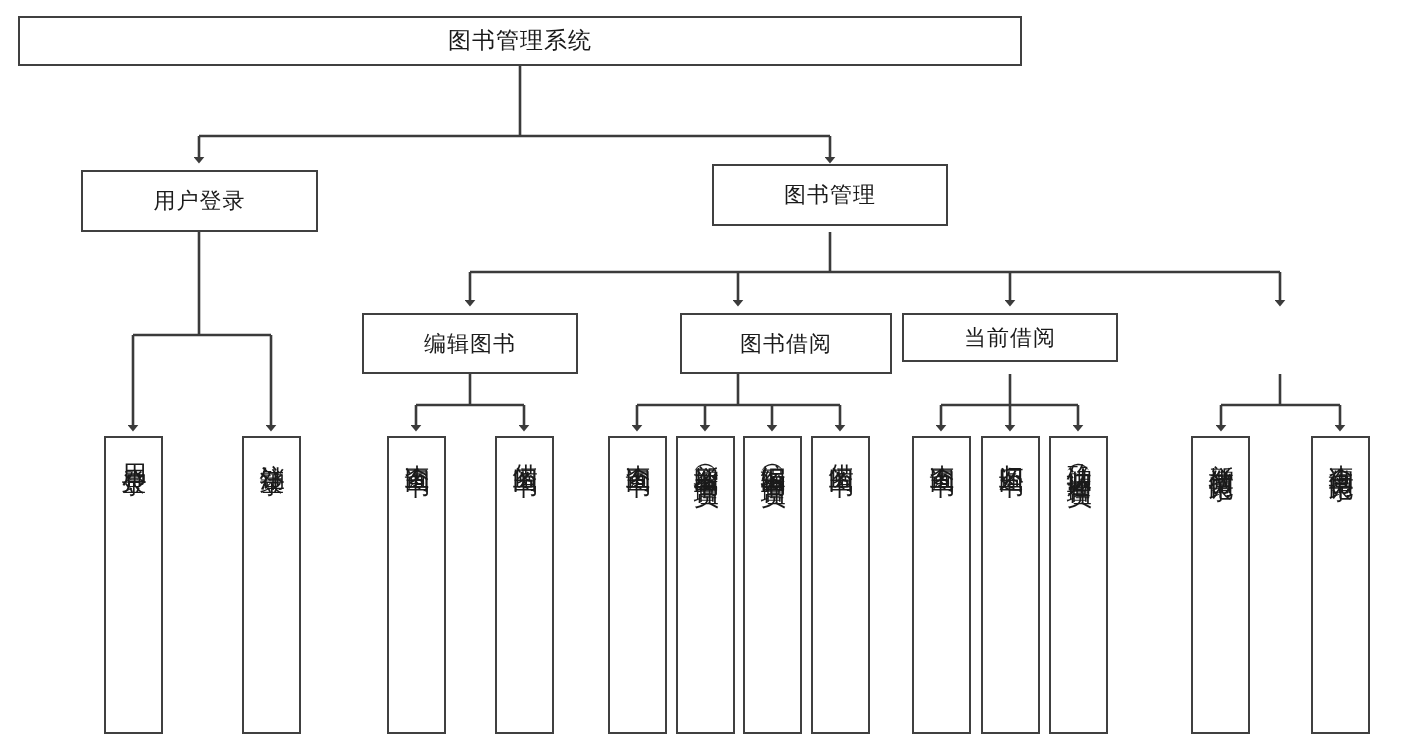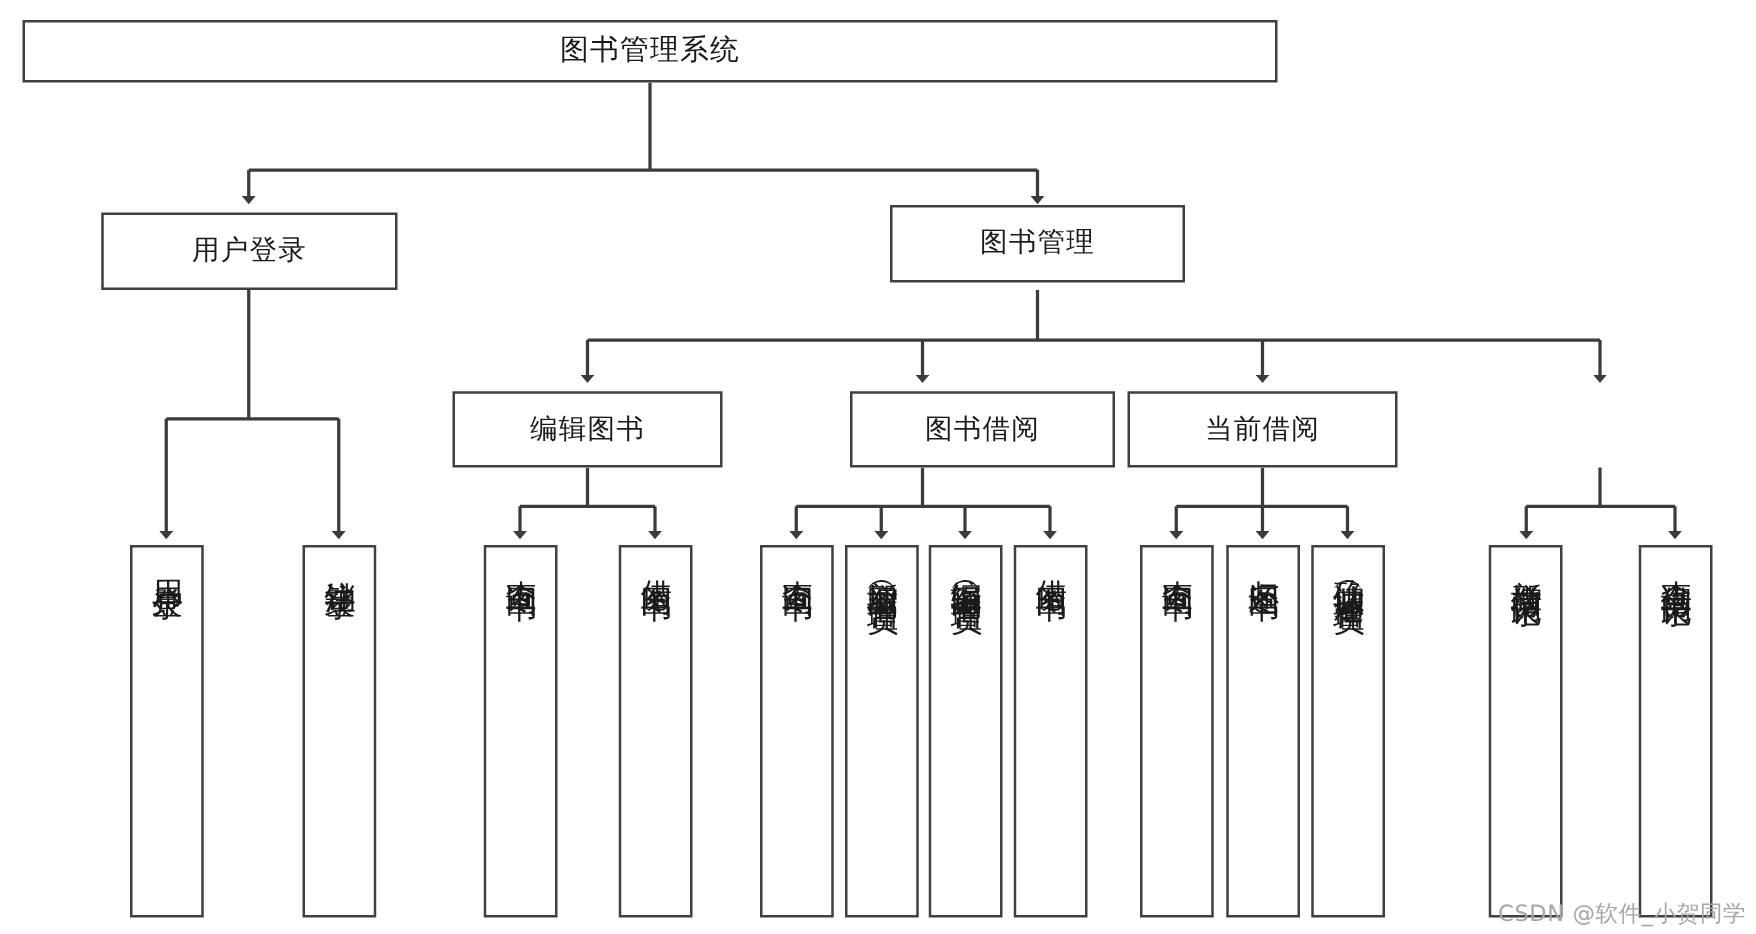--- a/index.html
+++ b/index.html
@@ -137,21 +137,21 @@
   <div class="node horizontal" style="left:712px; top:164px; width:236px; height:62px;">
     <span class="label">图书管理</span>
   </div>
 
   <div class="node horizontal" style="left:362px; top:313px; width:216px; height:61px;">
     <span class="label">编辑图书</span>
   </div>
   <div class="node horizontal" style="left:632px; top:313px; width:212px; height:61px;margin-left:48px;">
     <span class="label">图书借阅</span>
   </div>
-  <div class="node horizontal" style="left:902px; top:313px; width:216px; height:61px;">
+  <div class="node horizontal" style="left:902px; top:313px; width:216px; height:49px;">
     <span class="label">当前借阅</span>
   </div>
 
   <div class="node vertical" style="left:104px; top:436px; width:59px; height:298px;">
     <span class="label">用户登录</span>
   </div>
   <div class="node vertical" style="left:242px; top:436px; width:59px; height:298px;">
     <span class="label">注销登录</span>
   </div>
 
@@ -185,14 +185,13 @@
     <span class="label">确认归还（管理员）</span>
   </div>
 
   <div class="node vertical" style="left:1191px; top:436px; width:59px; height:298px;">
     <span class="label">新增借阅记录</span>
   </div>
   <div class="node vertical" style="left:1311px; top:436px; width:59px; height:298px;">
     <span class="label">查询借阅记录</span>
   </div>
 
-  <div id="watermark">CSDN @软件_小贺同学</div>
 </div>
 
 </body></html>

